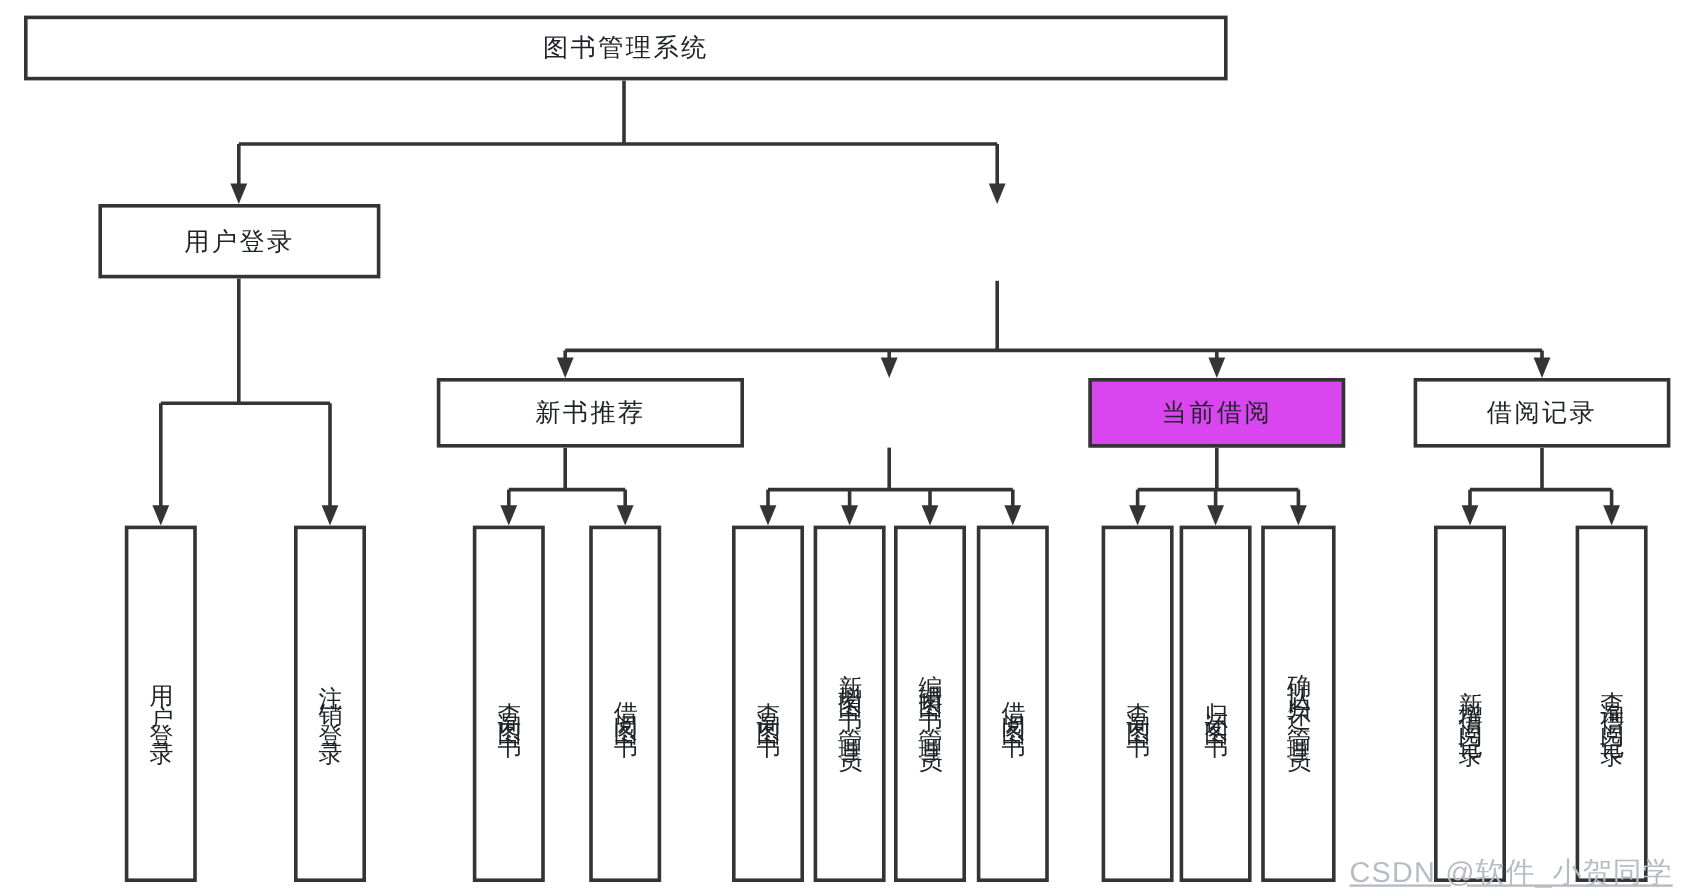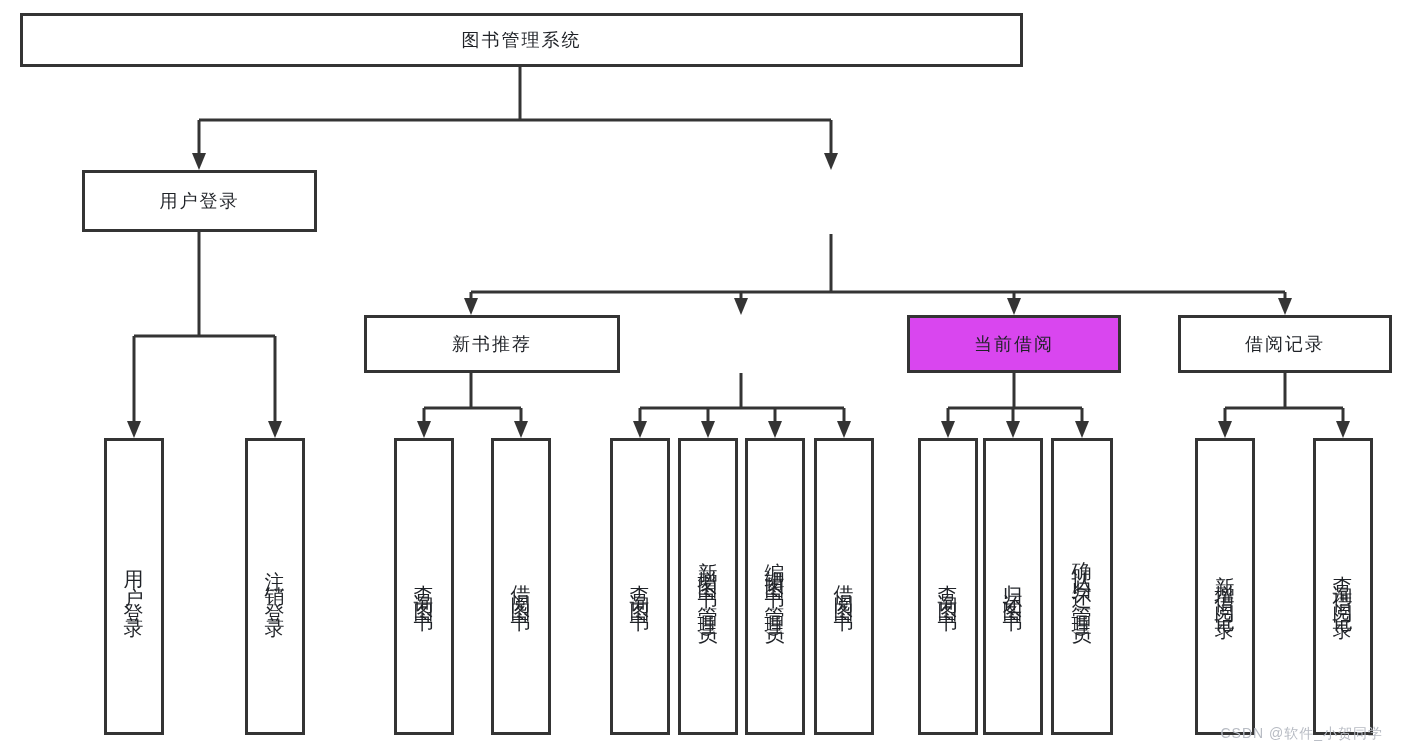--- a/index.html
+++ b/index.html
@@ -22,39 +22,40 @@
     background:#ffffff;
     border:3px solid var(--line,#343434);
     color:var(--text,#1f2227);
     display:flex;
     align-items:center;
     justify-content:center;
     z-index:2;
     line-height:1;
   }
   .node.h{
-    font-size:18px;
+    font-size:21px;
     letter-spacing:2px;
     white-space:nowrap;
   }
   .node.v{
     writing-mode:vertical-rl;
     text-orientation:mixed;
     font-size:20px;
     letter-spacing:9px;
   }
   .node.v.loose{letter-spacing:16px;}
   #watermark{
     position:absolute;
-    right:22px;bottom:4px;
-    font-size:14px;
+    right:11px;bottom:4px;
+    font-size:24px;
     letter-spacing:1px;
     color:var(--wm,#b7bbc3);
     z-index:3;
     white-space:nowrap;
+    text-decoration:underline;
   }
 </style>
 </head>
 <body>
 
 <div id="canvas" style="--line: #343434; --text: #1f2227; --wm: #b7bbc3;">
   <svg id="wires" viewBox="0 0 1405 747" xmlns="http://www.w3.org/2000/svg">
       <g>
         <line x1="520" y1="67" x2="520" y2="120"></line>
         <line x1="199" y1="120" x2="831" y2="120"></line>

